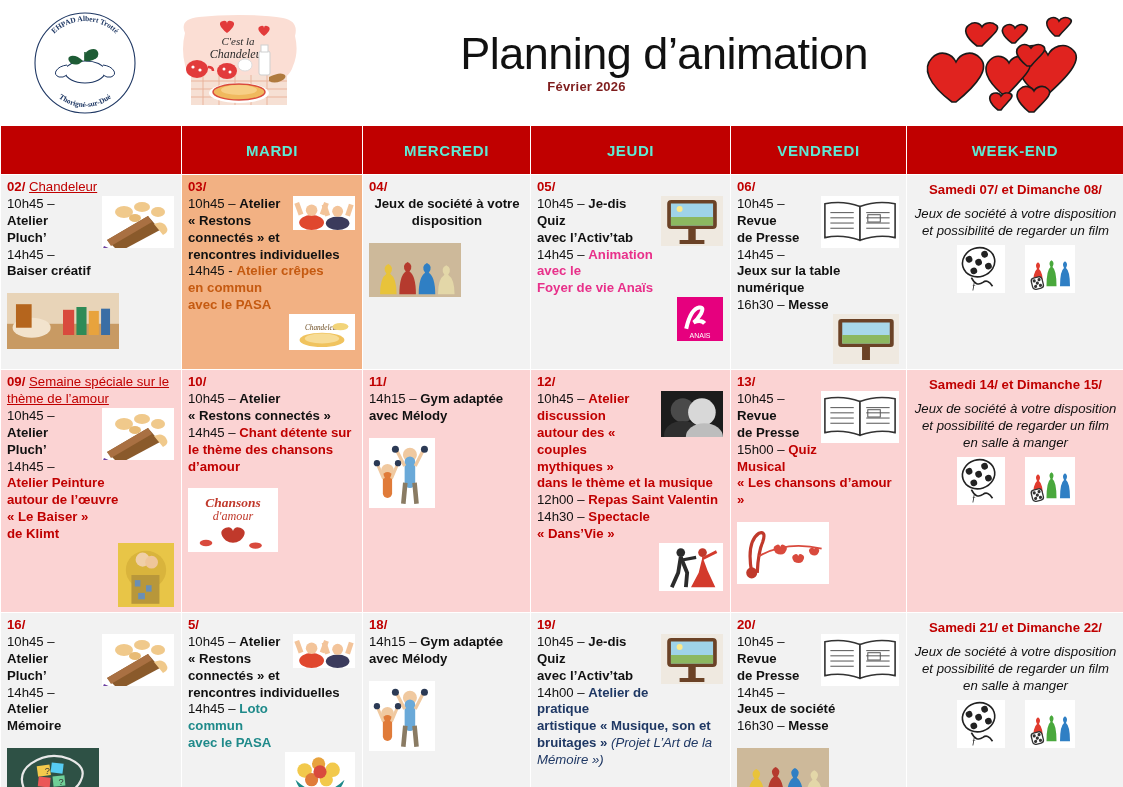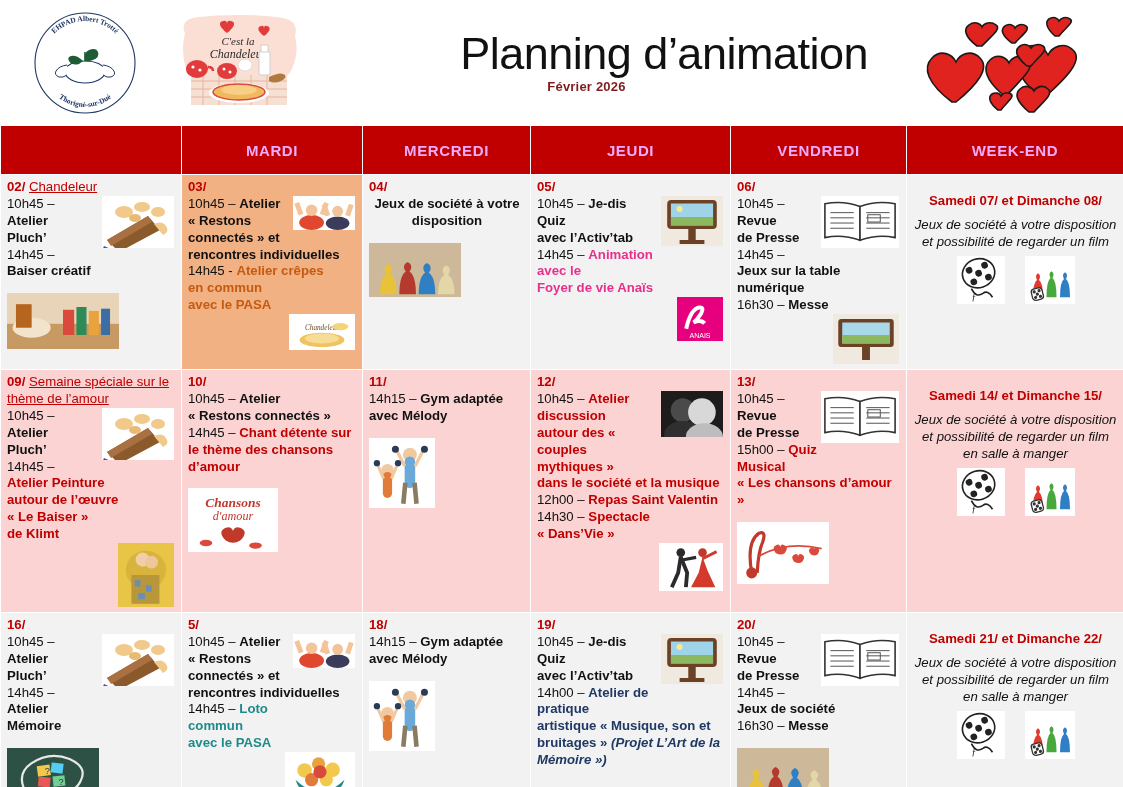--- a/index.html
+++ b/index.html
@@ -71,21 +71,21 @@
   }
   table.planning col.c-lun{width:181px;}
   table.planning col.c-mar{width:181px;}
   table.planning col.c-mer{width:168px;}
   table.planning col.c-jeu{width:200px;}
   table.planning col.c-ven{width:176px;}
   table.planning col.c-we {width:217px;}
 
   thead th{
     background:#c00000;
-    color:#f0abfc;
+    color:#5eead4;
     font-size:15px;
     font-weight:bold;
     letter-spacing:.6px;
     height:46px;
     border:1.5px solid #ffffff;
     vertical-align:middle;
     text-align:center;
   }
   thead th.blank{border-left:none;}
 
@@ -114,28 +114,28 @@
   .dtitle{
     color:#c00000;text-decoration:underline;font-weight:normal;
   }
   .line{margin:0;}
   .b{font-weight:bold;}
   .red{color:#c00000;font-weight:bold;margin-top:16px;}
   .pink{color:#e8308a;font-weight:bold;}
   .teal{color:#1f8a8a;font-weight:bold;}
   .navy{color:#1f3864;font-weight:bold;}
   .brown{color:#c55a11;font-weight:bold;}
-  .ital{font-style:italic;font-weight:bold;}
+  .ital{font-style:italic;font-weight:normal;}
 
   
   td.we{
     background:#f2f2f2;
     text-align:center;
     vertical-align:top;
-    padding-top:18px;
+    padding-top:7px;
   }
   td.we .we-head{
     color:#c00000;font-weight:bold;font-size:13.2px;
     text-align:center;
   }
   td.we .we-body{
     font-style:italic;font-size:13.2px;color:#111;
     line-height:1.3;margin-top:6px;
   }
   .we-icons{
@@ -541,21 +541,21 @@
                 <rect width="100%" height="100%" fill="#1c1c1c"></rect>
        <circle cx="21.7" cy="19.32" r="11.96" fill="#4a4a4a"></circle>
        <circle cx="40.92" cy="21.16" r="13.799999999999999" fill="#d8d8d8"></circle>
        <ellipse cx="21.7" cy="43.699999999999996" rx="18.599999999999998" ry="13.799999999999999" fill="#2f2f2f"></ellipse>
        <ellipse cx="43.4" cy="46" rx="18.599999999999998" ry="13.799999999999999" fill="#bdbdbd"></ellipse>
               </svg>
             </span>
             <div class="line"><span>10h45 – </span><span class="red">Atelier discussion</span></div>
             <div class="line"><span class="red">autour des « couples</span></div>
             <div class="line"><span class="red">mythiques »</span></div>
-            <div class="line"><span class="red">dans le société et la musique</span></div>
+            <div class="line"><span class="red">dans le thème et la musique</span></div>
             <div class="line"><span>12h00 – </span><span class="red">Repas Saint Valentin</span></div>
             <div class="line"><span>14h30 – </span><span class="red">Spectacle</span></div>
             <div class="line"><span class="red">« Dans’Vie »</span></div>
           </div>
       <div class="clear"></div>
           <span class="imgbox fl-r">
             <svg class="ill" width="64" height="48" viewBox="0 0 64 48">
               <rect width="100%" height="100%" fill="#fff"></rect>
        <circle cx="21.76" cy="9.600000000000001" r="4.32" fill="#2b2b2b"></circle>
        <path d="M21.76 13.919999999999998 L19.2 29.759999999999998 L12.8 44.160000000000004" stroke="#2b2b2b" stroke-width="3.84" fill="none"></path>

